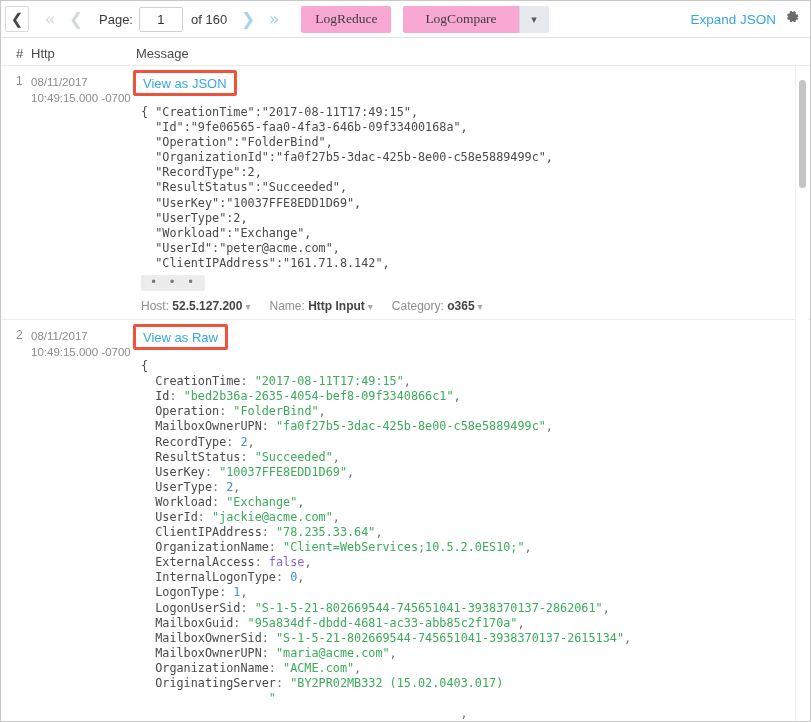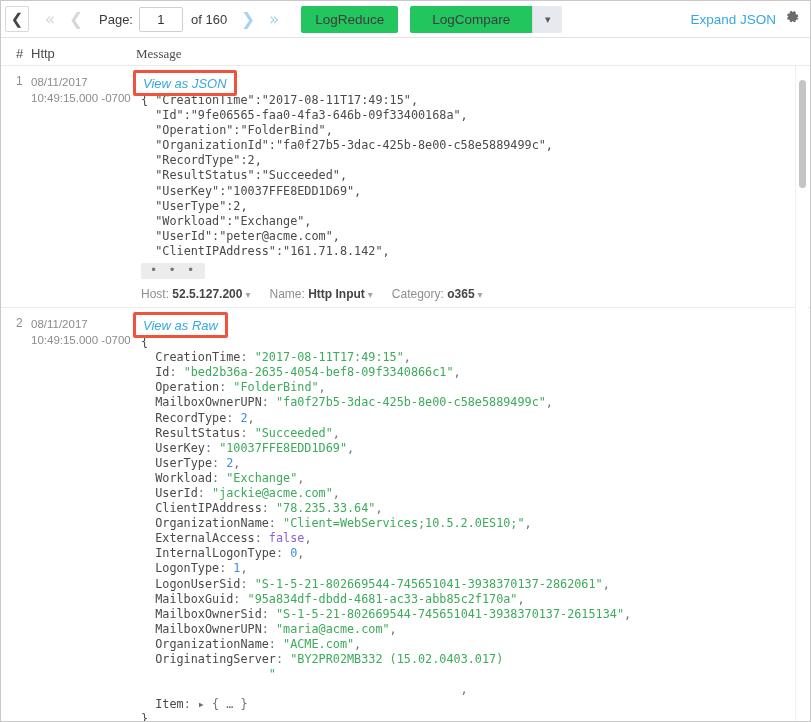--- a/index.html
+++ b/index.html
@@ -65,29 +65,29 @@
     padding: 0;
   }
   .page-of {
     font-size: 13px;
     color: #3a3a3a;
     margin: 0 8px 0 8px;
     white-space: nowrap;
   }
 
   .btn {
-    background: #22c55e;
+    background: #f9a8d4;
     border: none;
     border-radius: 2px;
     height: 27px;
     padding: 0 14px;
     font-size: 13.5px;
     color: #3d3d3d;
     cursor: pointer;
-    font-family: Liberation Sans, sans-serif;
+    font-family: Liberation Serif, serif;
   }
   .btn-logreduce { margin-left: 14px; }
   .btn-group { display: flex; margin-left: 12px; }
   .btn-logcompare { border-radius: 2px 0 0 2px; padding: 0 22px; }
   .btn-caret {
     background: #e6eaef;
     border: none;
     border-left: 1px solid #d4dae1;
     border-radius: 0 2px 2px 0;
     width: 30px; height: 27px;
@@ -117,21 +117,21 @@
     display: flex;
     height: 28px;
     align-items: center;
     font-size: 13px;
     color: #4a4a4a;
     border-bottom: 1px solid #eaeaea;
     padding-top: 4px;
   }
   .c-num  { width: 30px; text-align: left; padding-left: 15px; }
   .c-time { width: 103px; }
-  .c-msg  { flex: 1; padding-left: 2px; font-family: Liberation Serif, serif; }
+  .c-msg  { flex: 1; padding-left: 2px; }
 
   
   .rows {
     position: relative;
     height: 655px;
     overflow: hidden;
   }
   .row {
     display: flex;
     border-bottom: 1px solid #ececec;
@@ -153,22 +153,21 @@
   .row-body {
     flex: 1;
     padding-right: 24px;
     min-width: 0;
   }
 
   
   .viewas-wrap {
     display: inline-block;
     position: relative;
-    margin-bottom: 1px;
-    font-style: italic;
+    margin-bottom: 13px;
   }
   .viewas-link {
     color: #36a8e0;
     font-size: 13px;
     cursor: pointer;
     position: relative;
     z-index: 2;
     padding: 1px 2px;
   }
   .redbox {

